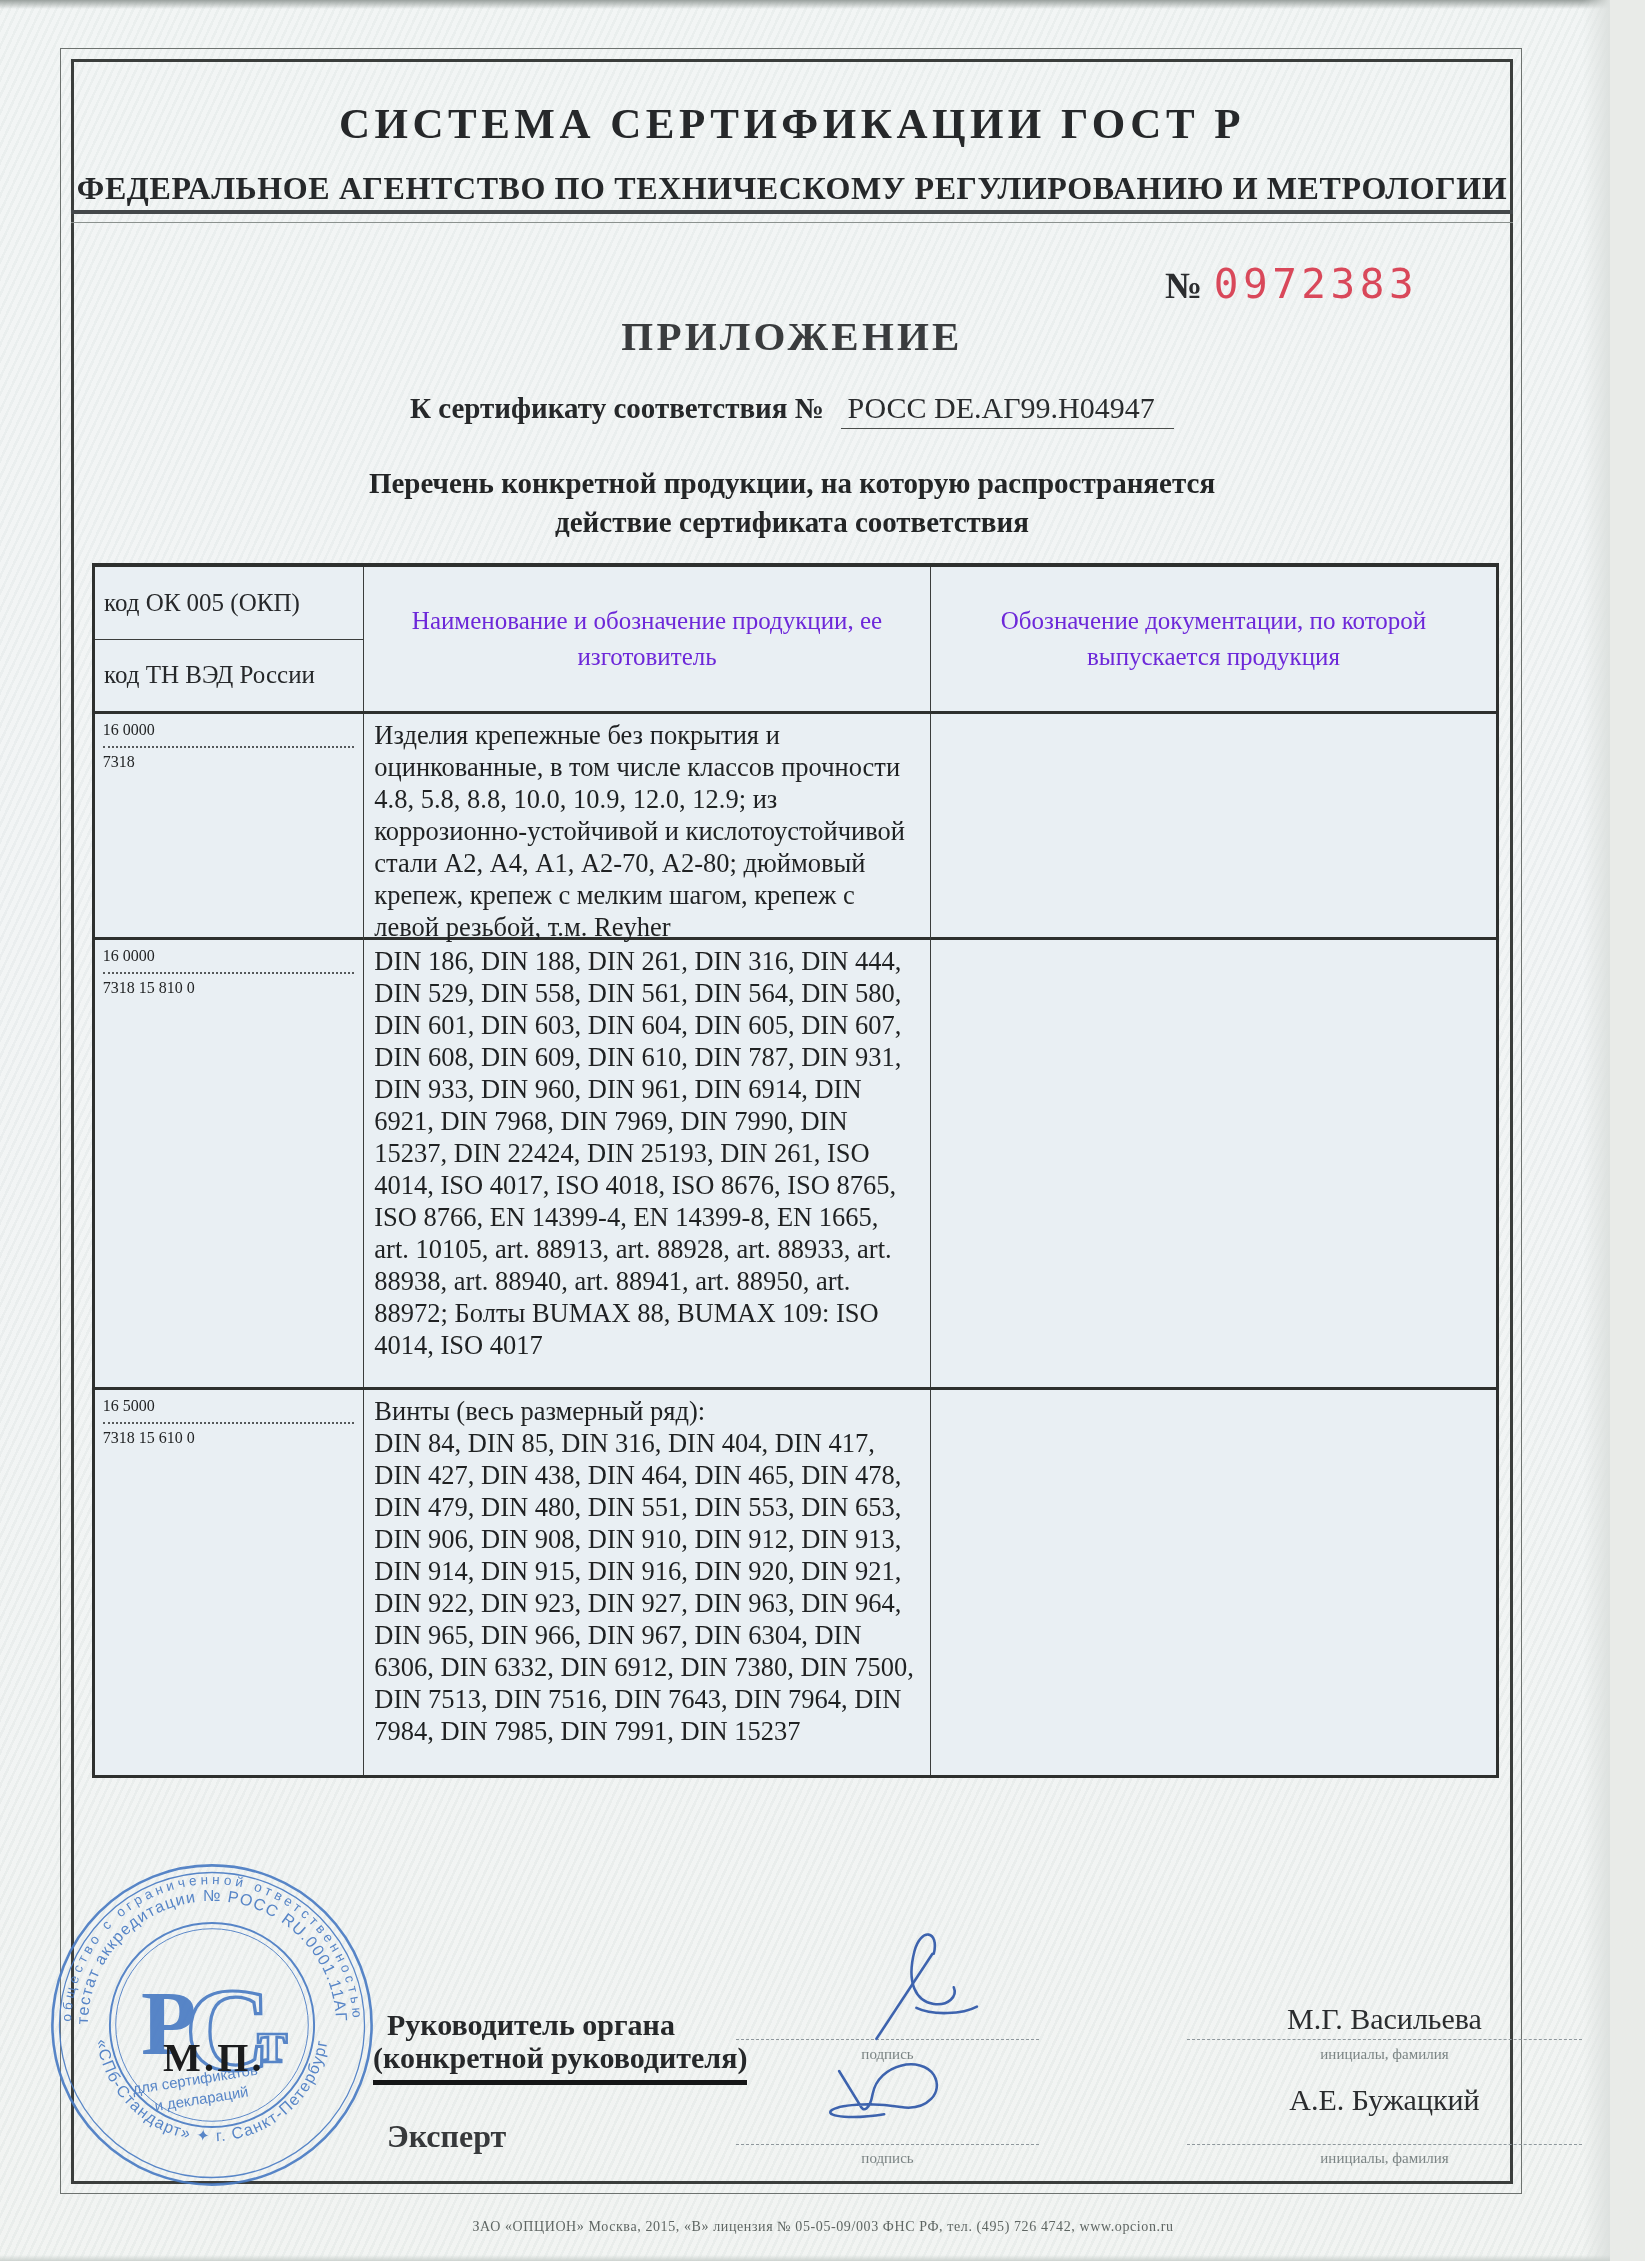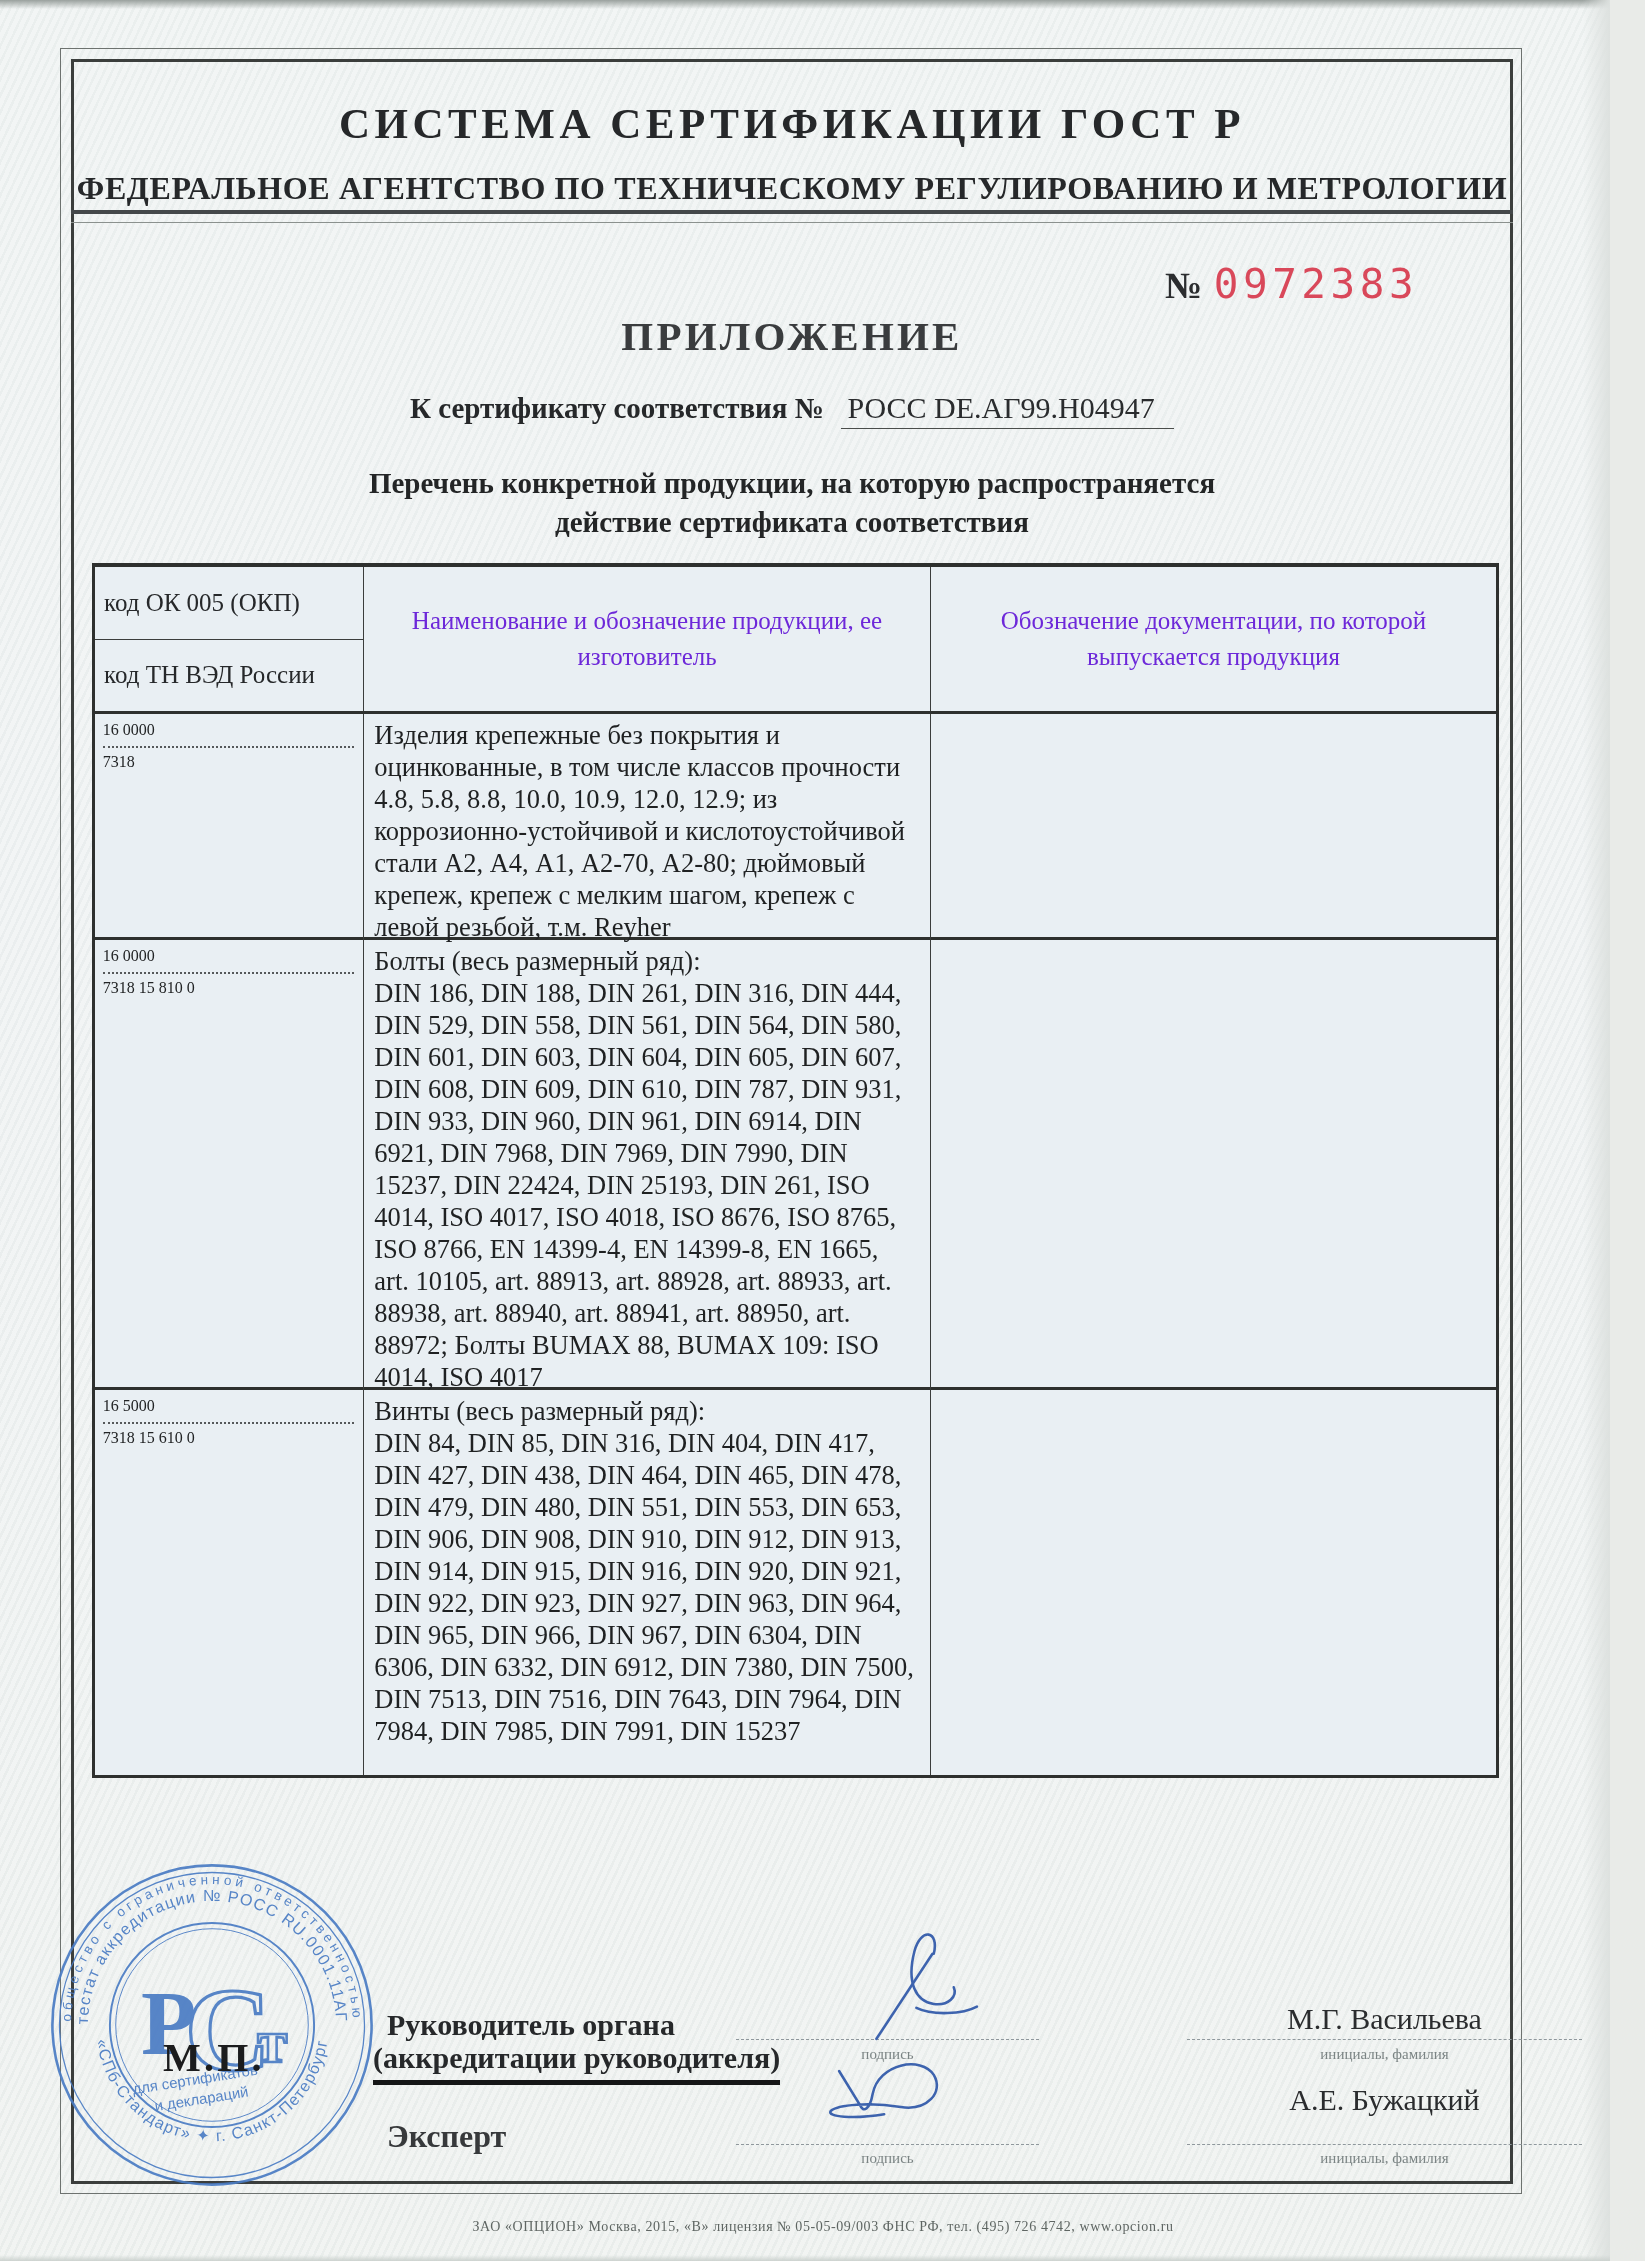--- a/index.html
+++ b/index.html
@@ -161,21 +161,20 @@
       <div class="cell doc-cell"></div>
     </div>
 
     <div class="trow r2">
       <div class="cell code-cell">
         <div>16 0000</div>
         <div class="code-sep"></div>
         <div>7318 15 810 0</div>
       </div>
       <div class="cell desc-cell">
-        <div class="desc-title">Болты (весь размерный ряд):</div>
         <div>DIN 186, DIN 188, DIN 261, DIN 316, DIN 444, DIN 529, DIN 558, DIN 561, DIN 564, DIN 580, DIN 601, DIN 603, DIN 604, DIN 605, DIN 607, DIN 608, DIN 609, DIN 610, DIN 787, DIN 931, DIN 933, DIN 960, DIN 961, DIN 6914, DIN 6921, DIN 7968, DIN 7969, DIN 7990, DIN 15237, DIN 22424, DIN 25193, DIN 261, ISO 4014, ISO 4017, ISO 4018, ISO 8676, ISO 8765, ISO 8766, EN 14399-4, EN 14399-8, EN 1665, art. 10105, art. 88913, art. 88928, art. 88933, art. 88938, art. 88940, art. 88941, art. 88950, art. 88972; Болты BUMAX 88, BUMAX 109: ISO 4014, ISO 4017</div>
       </div>
       <div class="cell doc-cell"></div>
     </div>
 
     <div class="trow r3">
       <div class="cell code-cell">
         <div>16 5000</div>
         <div class="code-sep"></div>
         <div>7318 15 610 0</div>
@@ -214,21 +213,21 @@
       <text x="218" y="330" font-family="Liberation Serif, serif" font-size="185" font-weight="bold" fill="none" stroke="#4a7cc4" stroke-width="5">С</text>
       <text x="330" y="318" font-family="Liberation Serif, serif" font-size="95" font-weight="bold" fill="none" stroke="#4a7cc4" stroke-width="4">т</text>
     </g>
     <text x="235" y="352" text-anchor="middle" font-family="Liberation Sans, sans-serif" font-size="23" fill="#4a7cc4" transform="rotate(-9 235 352)">для сертификатов</text>
     <text x="245" y="382" text-anchor="middle" font-family="Liberation Sans, sans-serif" font-size="23" fill="#4a7cc4" transform="rotate(-9 245 382)">и деклараций</text>
   </svg>
 
   <div class="abs mp">М.П.</div>
 
   <div class="abs role1">Руководитель органа</div>
-  <div class="abs role2">(аккредитации руководителя)</div>
+  <div class="abs role2">(конкретной руководителя)</div>
   <div class="abs role3">Эксперт</div>
 
   <div class="abs sig-line sl-a"></div>
   <div class="abs tiny t-sl-a">подпись</div>
   <div class="abs sig-line nl-a"></div>
   <div class="abs tiny t-nl-a">инициалы, фамилия</div>
   <div class="abs sig-name name-a">М.Г. Васильева</div>
 
   <div class="abs sig-line sl-b"></div>
   <div class="abs tiny t-sl-b">подпись</div>

